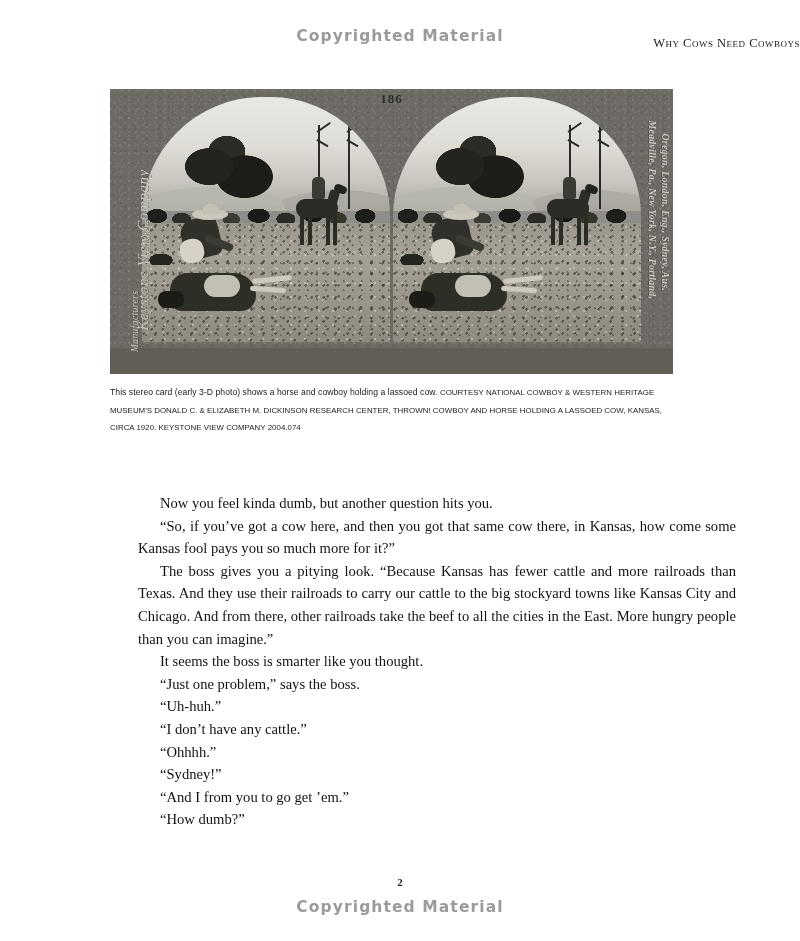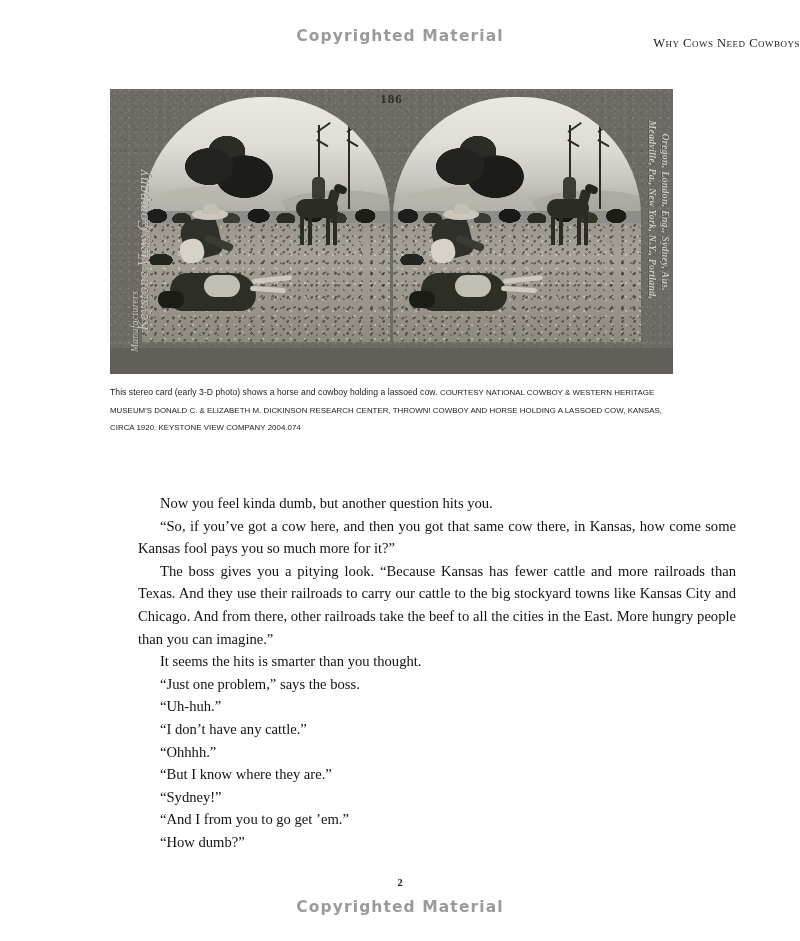--- a/index.html
+++ b/index.html
@@ -548,26 +548,25 @@
 
 <div class="caption">
   <span>This stereo card (early 3-D photo) shows a horse and cowboy holding a lassoed cow.</span>
   <span class="credit">COURTESY NATIONAL COWBOY &amp; WESTERN HERITAGE MUSEUM'S DONALD C. &amp; ELIZABETH M. DICKINSON RESEARCH CENTER, THROWN! COWBOY AND HORSE HOLDING A LASSOED COW, KANSAS, CIRCA 1920. KEYSTONE VIEW COMPANY 2004.074</span>
 </div>
 
 <div class="body-copy">
   <p>Now you feel kinda dumb, but another question hits you.</p>
   <p>“So, if you’ve got a cow here, and then you got that same cow there, in Kansas, how come some Kansas fool pays you so much more for it?”</p>
   <p>The boss gives you a pitying look. “Because Kansas has fewer cattle and more railroads than Texas. And they use their railroads to carry our cattle to the big stockyard towns like Kansas City and Chicago. And from there, other railroads take the beef to all the cities in the East. More hungry people than you can imagine.”</p>
-  <p>It seems the hits is smarter than you thought.</p>
+  <p>It seems the boss is smarter like you thought.</p>
   <p class="dialogue">“Just one problem,” says the boss.</p>
   <p class="dialogue">“Uh-huh.”</p>
   <p class="dialogue">“I don’t have any cattle.”</p>
   <p class="dialogue">“Ohhhh.”</p>
-  <p class="dialogue">“But I know where they are.”</p>
   <p class="dialogue">“Sydney!”</p>
   <p class="dialogue">“And I from you to go get ’em.”</p>
   <p class="dialogue">“How dumb?”</p>
 </div>
 
 <div class="page-footer">
   <div class="page-number">2</div>
   <div class="watermark watermark-bottom">Copyrighted Material</div>
 </div>
 

